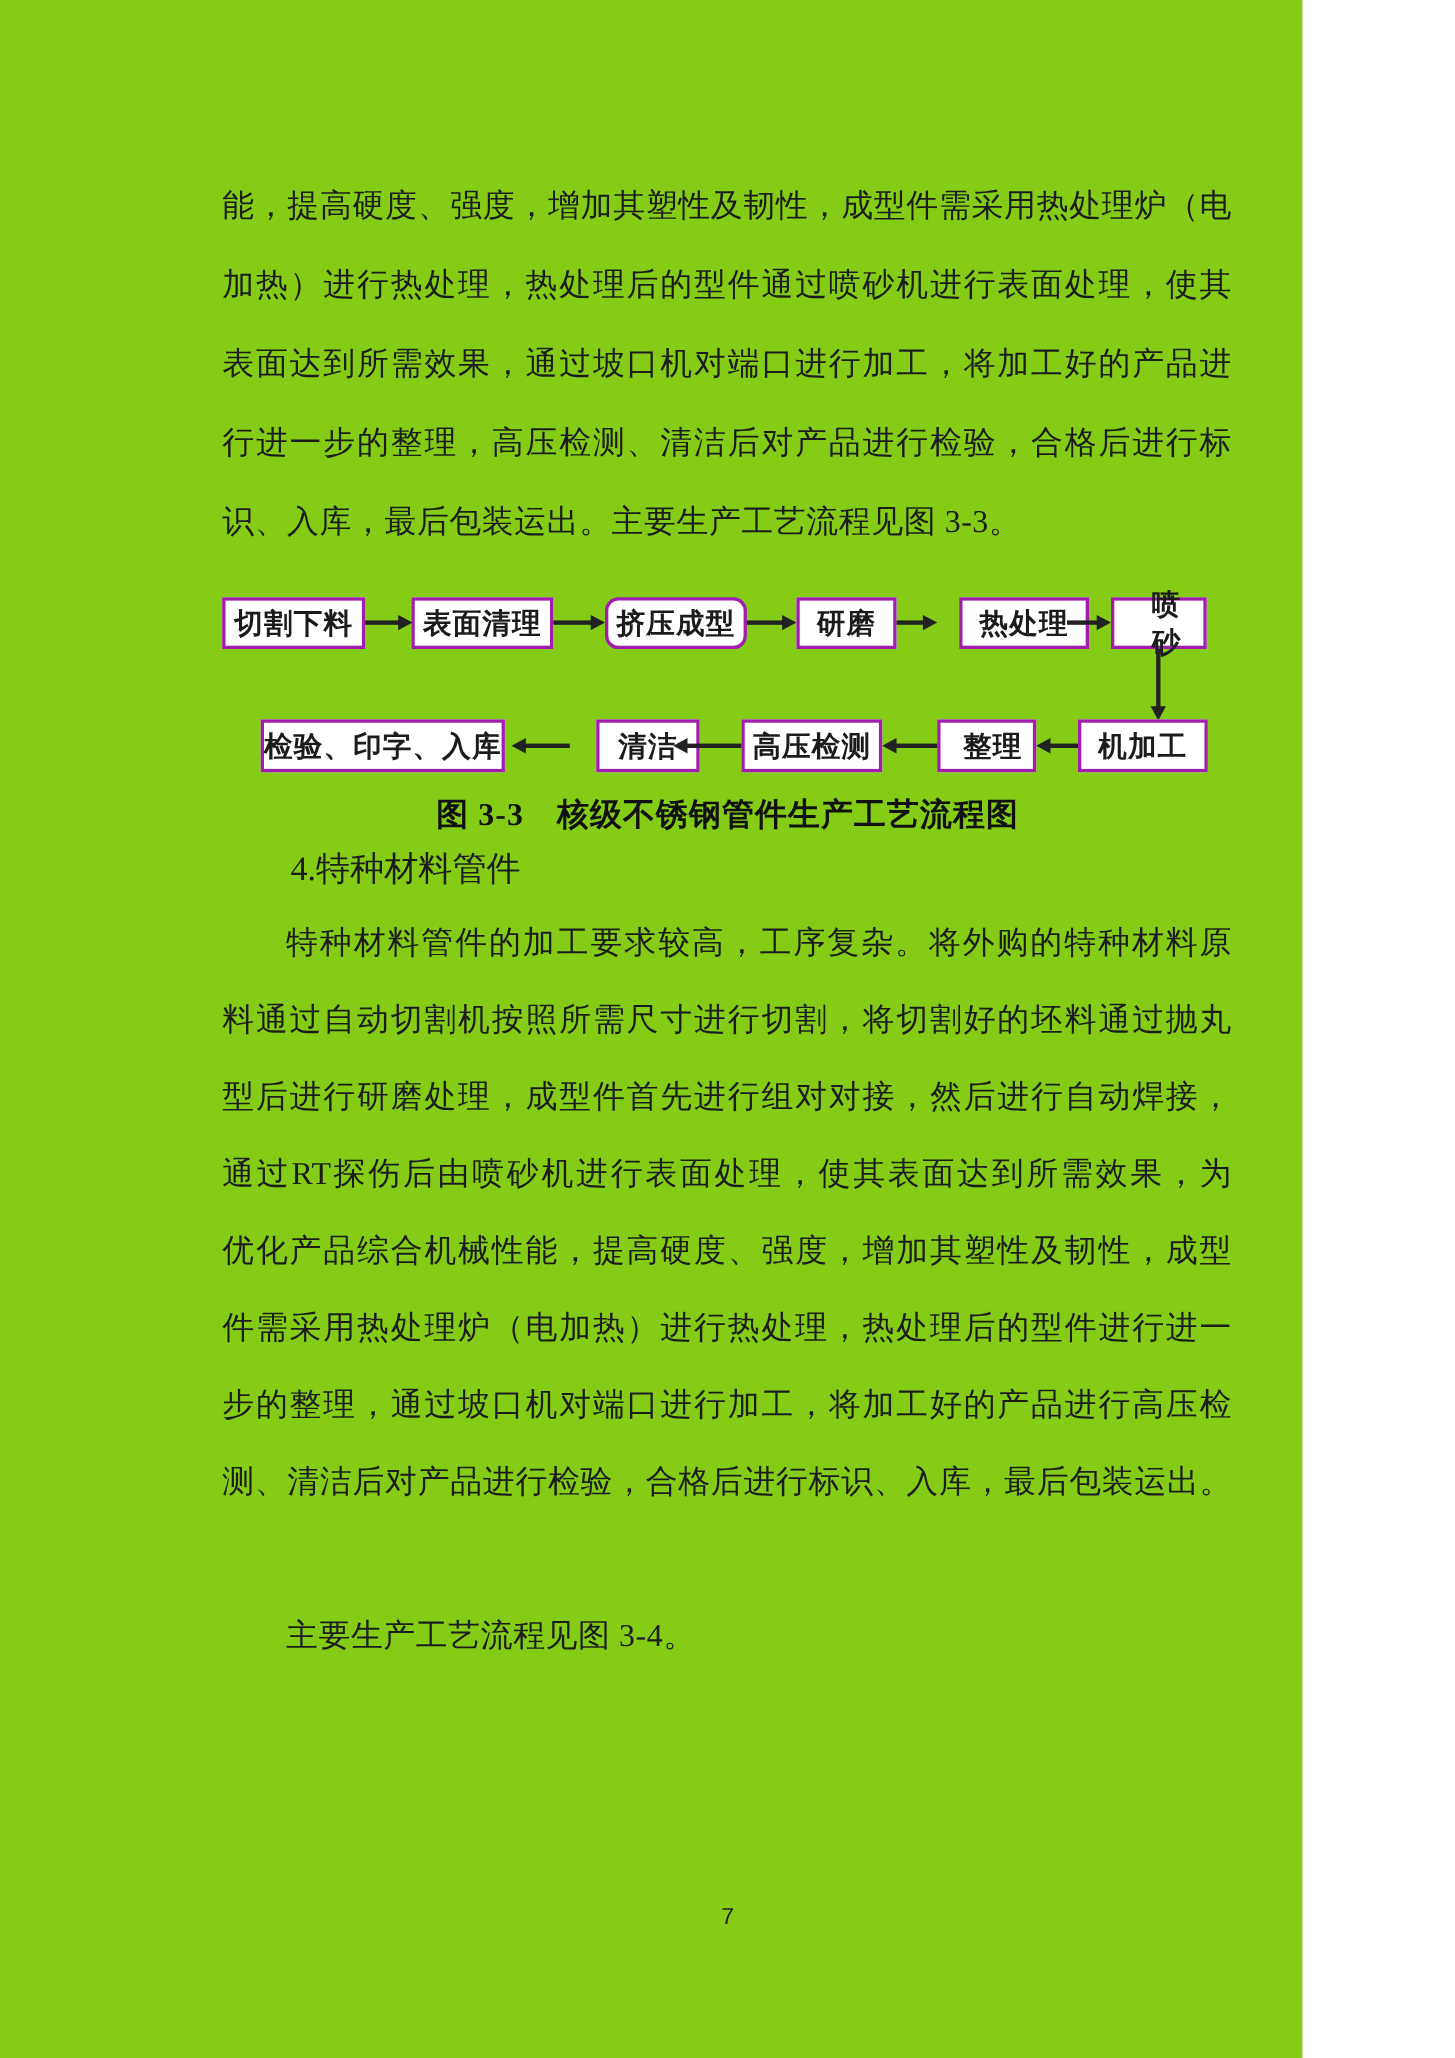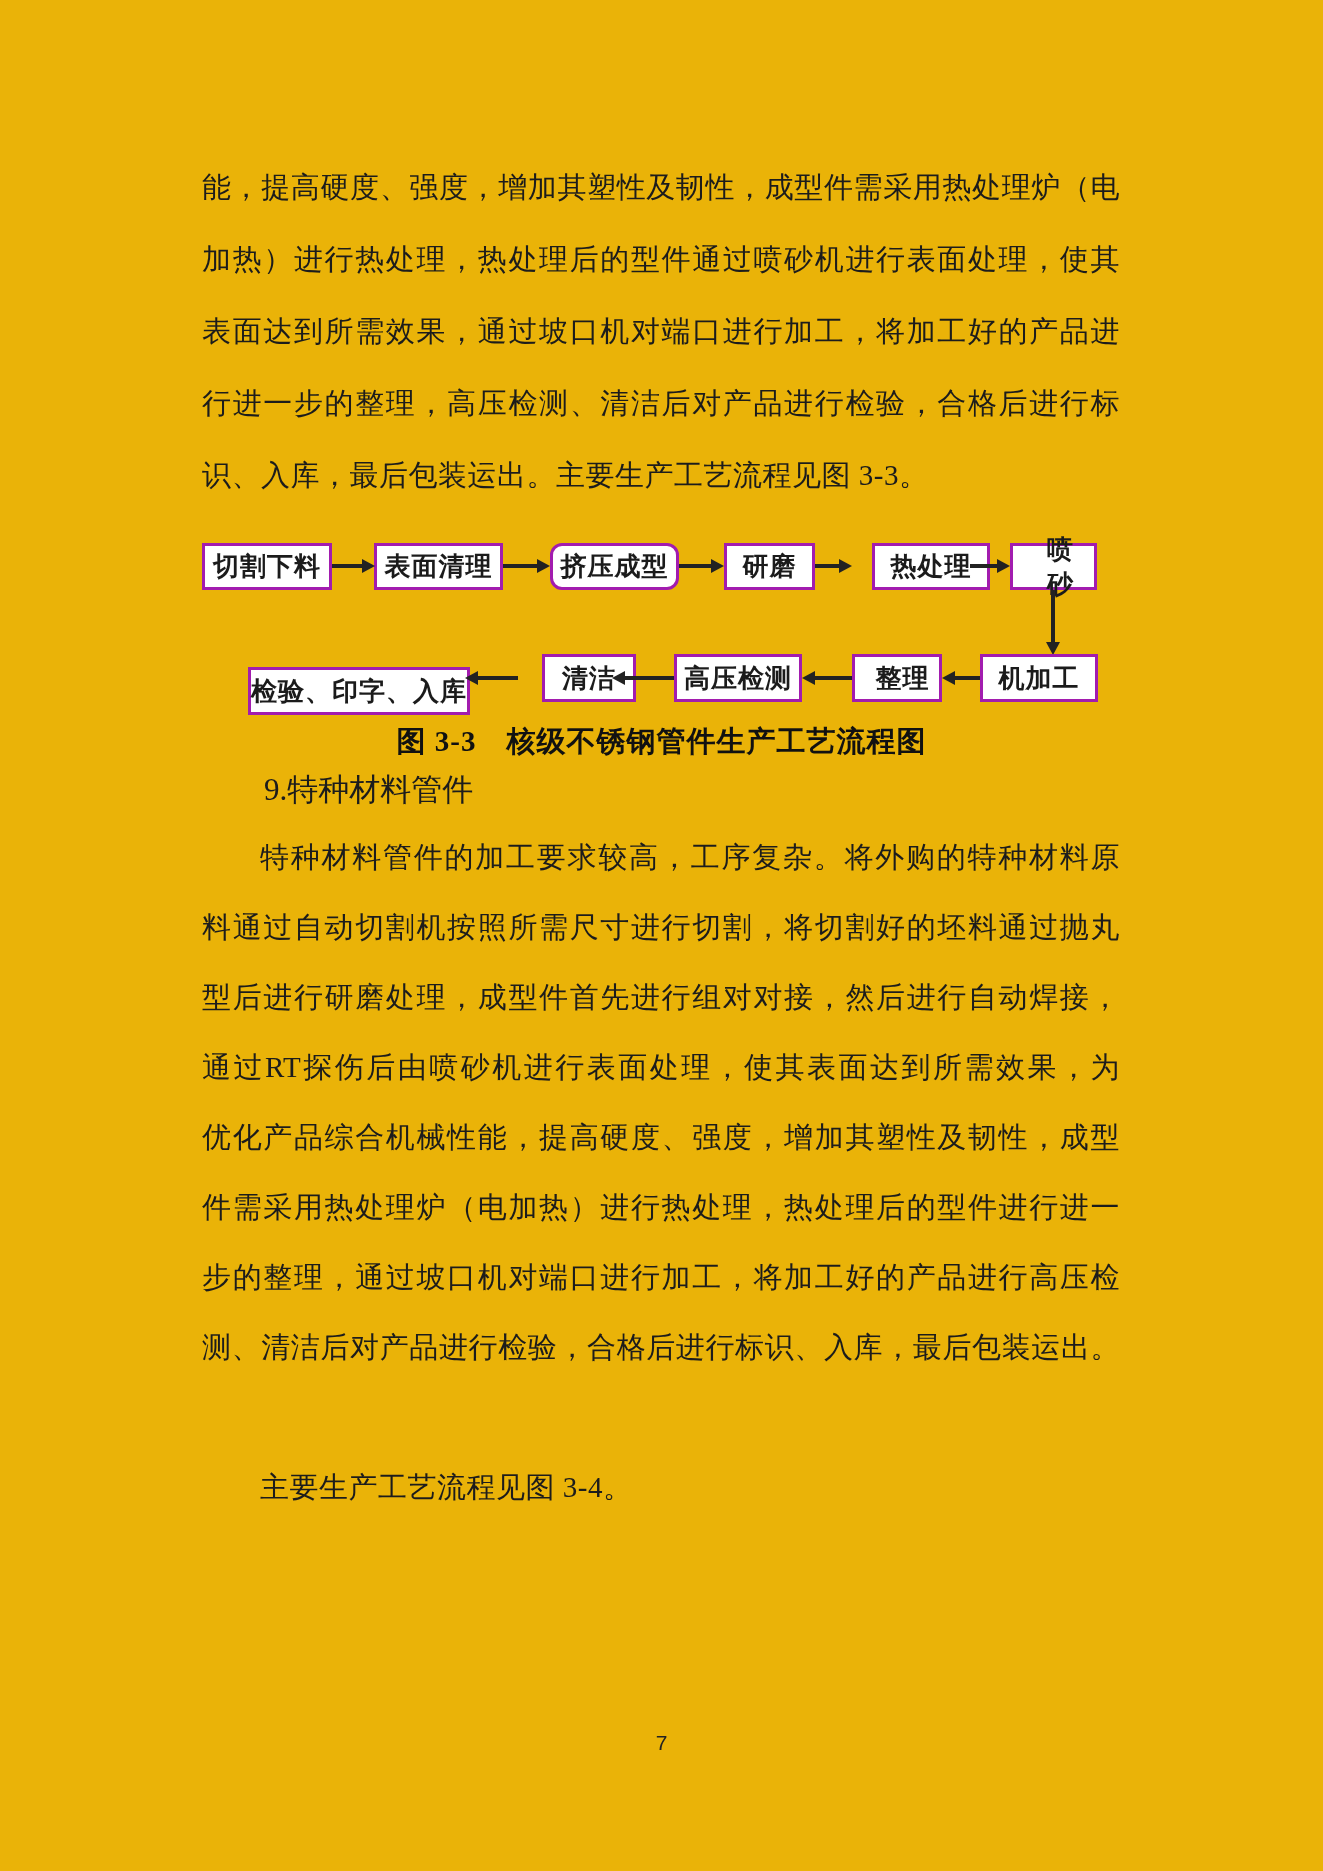--- a/index.html
+++ b/index.html
@@ -1,19 +1,19 @@
 <!DOCTYPE html>
 <html lang="zh"><head>
 <meta charset="utf-8">
 <style>
   html,body { margin:0; padding:0; background:#ffffff; }
   .page {
     position:relative;
-    width:1323px; height:1871px;
-    background:#eab308;
+    width:1184px; height:1871px;
+    background:#84cc16;
     font-family:"Liberation Serif","DejaVu Serif",serif;
     color:#1c1c1c;
     overflow:hidden;
   }
   
   .para { position:absolute; left:202px; width:918px; }
   .bline {
     height:72px; line-height:72px;
     font-size:29px;
     text-align:justify;
@@ -97,35 +97,35 @@
     <div class="fc-box" style="left:1010px; top:18px; width:87px; height:47px;padding-left:34px;">喷砂</div>
 
     <div class="arrow right" style="left:332px; top:39px; width:31px;"></div>
     <div class="arrow right" style="left:503px; top:39px; width:35px;"></div>
     <div class="arrow right" style="left:679px; top:39px; width:33px;"></div>
     <div class="arrow right" style="left:815px; top:39px; width:25px;"></div>
     <div class="arrow right" style="left:970px; top:39px; width:28px;"></div>
 
     <div class="arrow down" style="left:1051px; top:65px;"></div>
 
-    <div class="fc-box" style="left:248px; top:129px; width:222px; height:48px;margin-top:13px;">检验、印字、入库</div>
+    <div class="fc-box" style="left:237px; top:129px; width:222px; height:48px;">检验、印字、入库</div>
     <div class="fc-box" style="left:518px; top:129px; width:94px; height:48px;margin-left:24px;">清洁</div>
     <div class="fc-box" style="left:674px; top:129px; width:128px; height:48px;">高压检测</div>
     <div class="fc-box" style="left:852px; top:129px; width:90px; height:48px;padding-left:11px;">整理</div>
     <div class="fc-box" style="left:980px; top:129px; width:118px; height:48px;">机加工</div>
 
     <div class="arrow left" style="left:477px; top:151px; width:41px;"></div>
     <div class="arrow left" style="left:624px; top:151px; width:50px;"></div>
     <div class="arrow left" style="left:814px; top:151px; width:38px;"></div>
     <div class="arrow left" style="left:954px; top:151px; width:26px;"></div>
   </div>
 
   <div class="fig-caption">图 3-3　核级不锈钢管件生产工艺流程图</div>
 
-  <div class="heading" style="top:773px;">9.特种材料管件</div>
+  <div class="heading" style="top:773px;">4.特种材料管件</div>
 
   <div class="para p2" style="top:822px;">
     <div class="bline fill indent">特种材料管件的加工要求较高，工序复杂。将外购的特种材料原</div>
     <div class="bline fill">料通过自动切割机按照所需尺寸进行切割，将切割好的坯料通过抛丸</div>
     <div class="bline fill">型后进行研磨处理，成型件首先进行组对对接，然后进行自动焊接，</div>
     <div class="bline fill">通过RT探伤后由喷砂机进行表面处理，使其表面达到所需效果，为</div>
     <div class="bline fill">优化产品综合机械性能，提高硬度、强度，增加其塑性及韧性，成型</div>
     <div class="bline fill">件需采用热处理炉（电加热）进行热处理，热处理后的型件进行进一</div>
     <div class="bline fill">步的整理，通过坡口机对端口进行加工，将加工好的产品进行高压检</div>
     <div class="bline fill">测、清洁后对产品进行检验，合格后进行标识、入库，最后包装运出。</div>

